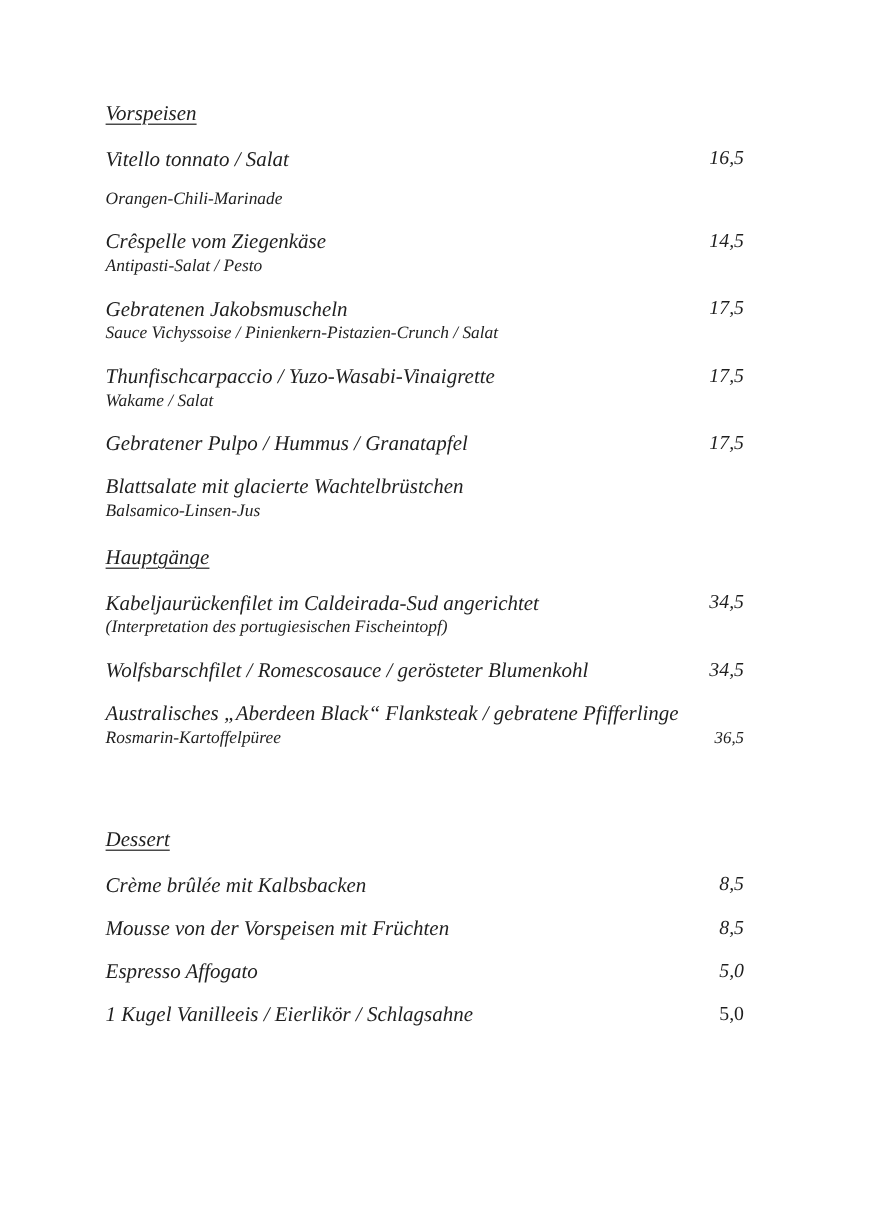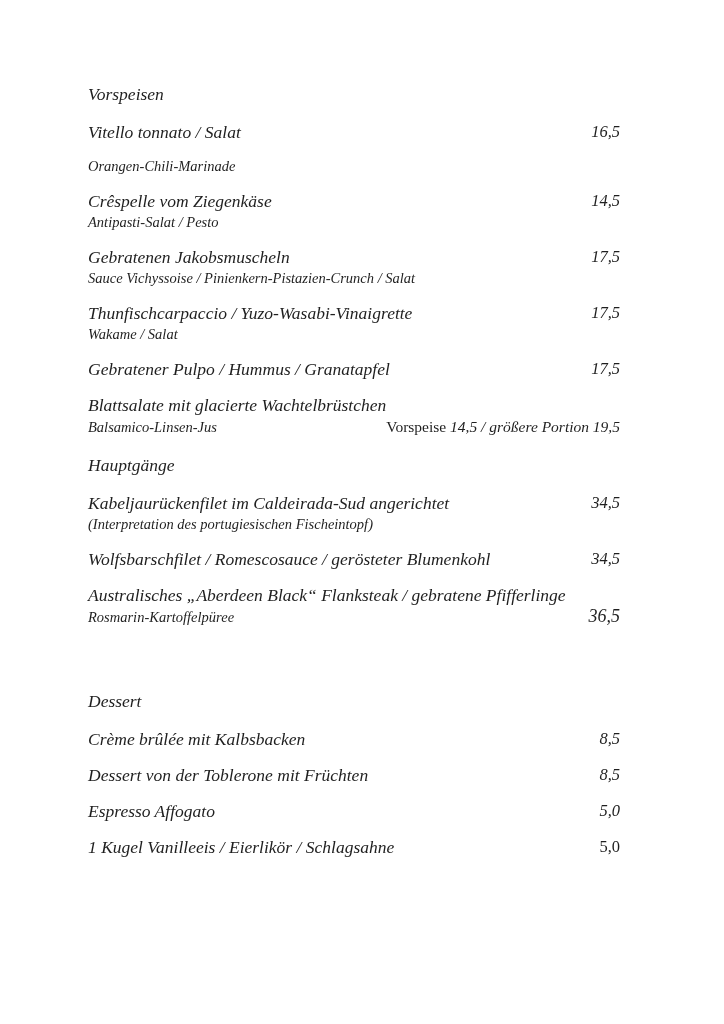--- a/index.html
+++ b/index.html
@@ -22,20 +22,21 @@
     padding: 84px 104px 40px 88px;
     background: #ffffff;
   }
   .section { margin-top: 18px; }
   .section:first-child { margin-top: 0; }
   .section.extra-gap { margin-top: 64px; }
   .section-heading {
     font-style: italic;
     font-size: 17.5px;
     line-height: 21px;
+    text-decoration: underline;
     text-underline-offset: 3px;
     text-decoration-thickness: 1px;
     margin: 0 0 16px 0;
     font-weight: normal;
   }
   .menu-item { margin-bottom: 14px; }
   .item-main {
     display: flex;
     justify-content: space-between;
     align-items: center;
@@ -55,21 +56,21 @@
     justify-content: center;
     align-items: baseline;
     font-style: italic;
     font-size: 14.5px;
     line-height: 19px;
     margin-top: 1px;
   }
   .sub-left { flex: 1 1 auto; padding-right: 12px; }
   .sub-right { flex: 0 0 auto; white-space: nowrap; font-size: 15.5px; }
   .sub-right .prefix { font-style: normal; }
-  .sub-price { flex: 0 0 auto; font-size: 18px; white-space: nowrap; }
+  .sub-price { flex: 0 0 auto; font-size: 14px; white-space: nowrap; }
 </style>
 </head>
 <body>
 
 <div class="page">
   <div id="menu">
       <div class="section">
         <div class="section-heading">Vorspeisen</div>
         <div class="menu-item">
           <div class="item-main">
@@ -114,21 +115,20 @@
             <span class="item-name">Gebratener Pulpo / Hummus / Granatapfel</span>
             <span class="item-price">17,5</span>
           </div>
         </div>
         <div class="menu-item">
           <div class="item-main">
             <span class="item-name">Blattsalate mit glacierte Wachtelbrüstchen</span>
           </div>
           <div class="item-sub">
             <span class="sub-left">Balsamico-Linsen-Jus</span>
-            <span class="sub-right"><span class="prefix">Vorspeise </span><span>14,5 / größere Portion 19,5</span></span>
           </div>
         </div>
       </div>
       <div class="section">
         <div class="section-heading">Hauptgänge</div>
         <div class="menu-item">
           <div class="item-main">
             <span class="item-name">Kabeljaurückenfilet im Caldeirada-Sud angerichtet</span>
             <span class="item-price">34,5</span>
           </div>
@@ -155,21 +155,21 @@
       <div class="section extra-gap">
         <div class="section-heading">Dessert</div>
         <div class="menu-item">
           <div class="item-main">
             <span class="item-name">Crème brûlée mit Kalbsbacken</span>
             <span class="item-price">8,5</span>
           </div>
         </div>
         <div class="menu-item">
           <div class="item-main">
-            <span class="item-name">Dessert von der Toblerone mit Früchten</span>
+            <span class="item-name">Mousse von der Vorspeisen mit Früchten</span>
             <span class="item-price">8,5</span>
           </div>
         </div>
         <div class="menu-item">
           <div class="item-main">
             <span class="item-name">Espresso Affogato</span>
             <span class="item-price">5,0</span>
           </div>
         </div>
         <div class="menu-item">

